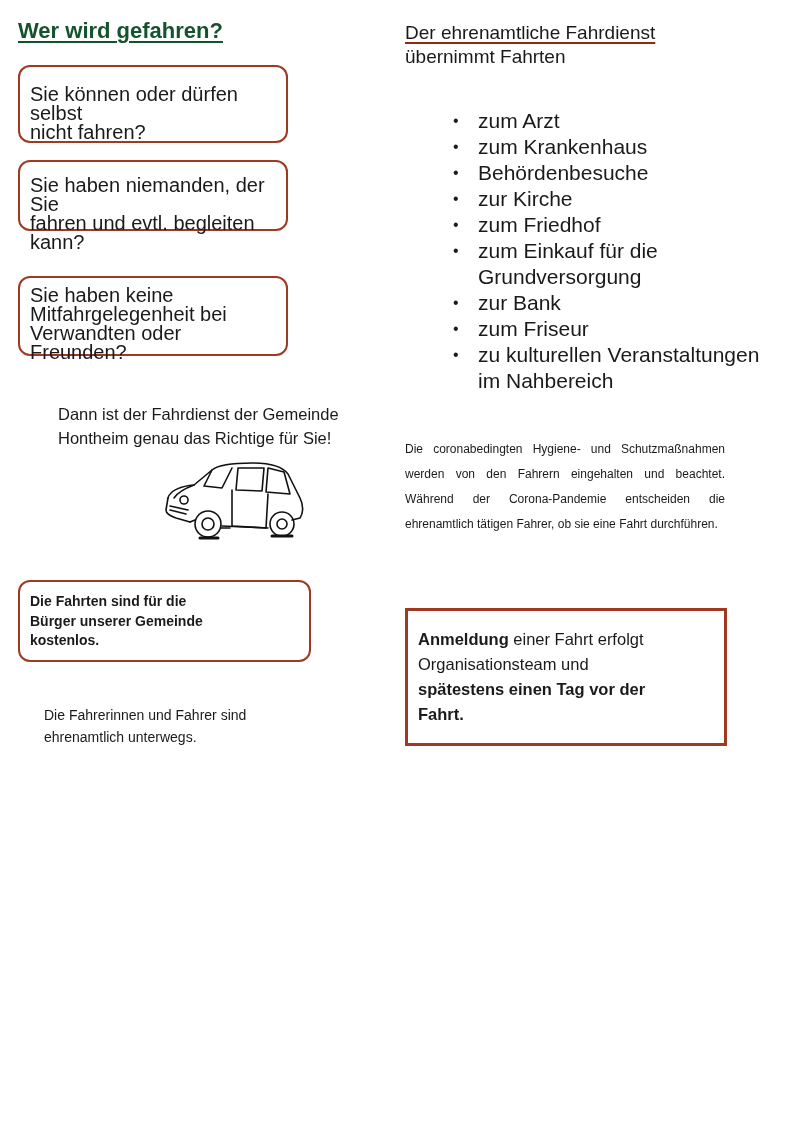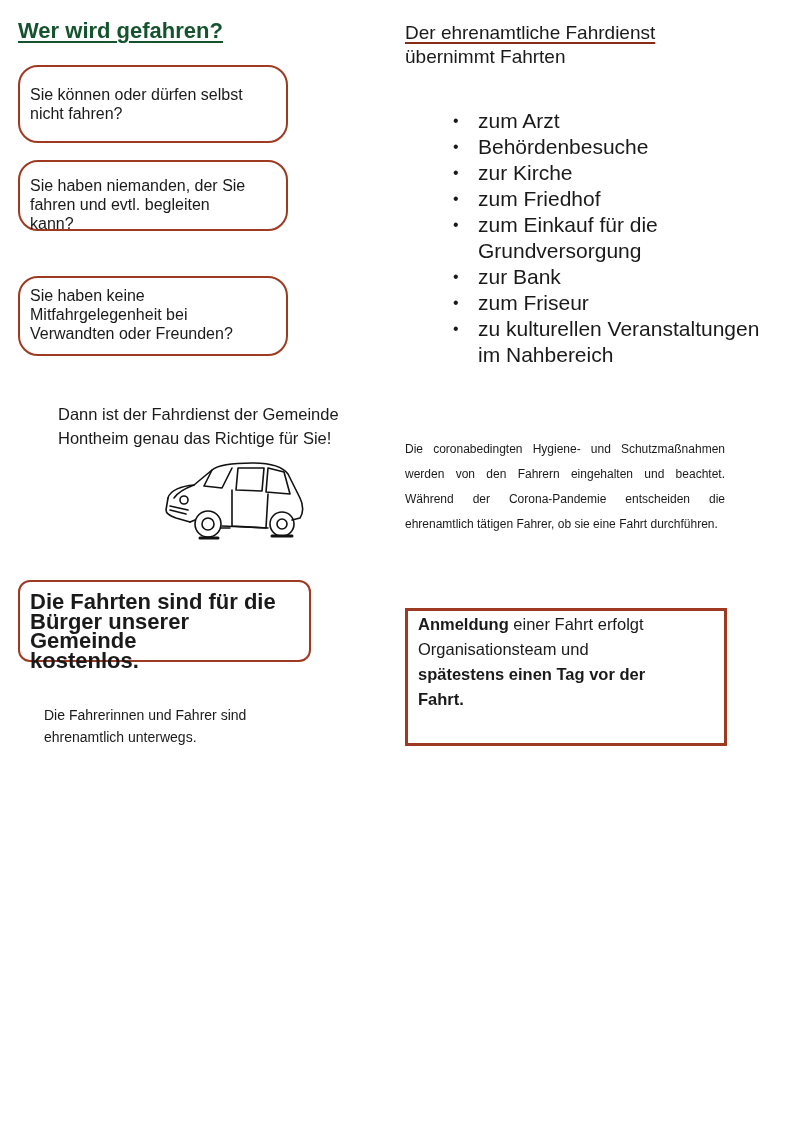--- a/index.html
+++ b/index.html
@@ -6,48 +6,48 @@
   body {
     width: 800px; height: 1131px; background: #ffffff; position: relative; overflow: hidden;
     font-family: "Liberation Sans", sans-serif; color: #1a1a1a;
   }
   .abs { position: absolute; }
   .heading-left {
     left: 18px; top: 18px; font-size: 22px; font-weight: bold; color: #14532d;
     text-decoration: underline; text-decoration-thickness: 2px; text-underline-offset: 3px;
   }
   .qbox {
-    left: 18px; width: 270px; border: 2px solid #9e3a22; border-radius: 20px;
-    padding: 17px 10px; font-size: 16px; line-height: 19px; box-sizing: border-box;
+    left: 18px; width: 270px; border: 2px solid #9e3a22; border-radius: 12px;
+    padding: 17px 10px; font-size: 20px; line-height: 19px; box-sizing: border-box;
   }
   .qbox span { display: block; }
   .qbox1 { top: 65px; height: 78px; padding-top: 18px; }
   .qbox2 { top: 160px; height: 71px; padding-top: 14px; }
   .qbox3 { top: 264px; height: 80px; padding-top: 8px; margin-top: 12px; }
   .dann { left: 18px; top: 402px; width: 340px; font-size: 16.5px; line-height: 24px; margin-left: 40px; }
   .car { left: 160px; top: 458px; width: 160px; height: 90px; }
   .free-box {
     left: 18px; top: 580px; width: 293px; height: 82px; border: 2px solid #9e3a22; border-radius: 12px;
-    box-sizing: border-box; padding: 10px 10px; font-size: 22px; font-weight: bold; line-height: 19.5px;
+    box-sizing: border-box; padding: 10px 10px; font-size: 14px; font-weight: bold; line-height: 19.5px;
   }
   .drivers { left: 44px; top: 704px; width: 300px; font-size: 14px; line-height: 22px; }
   .heading-right {
     left: 405px; top: 21px; width: 320px; font-size: 19px; line-height: 24px; color: #1a1a1a;
     text-decoration: underline; text-decoration-color: #8a2c14; text-decoration-thickness: 2px; text-underline-offset: 3px;
   }
   .services { left: 437px; top: 92px; width: 320px; margin: 16px; padding: 0; list-style: none; font-size: 21px; line-height: 26px; }
   .services li { position: relative; padding-left: 25px; }
   .services li::before { content: "•"; position: absolute; left: 0; top: 0; font-size: 16px; }
   .services li.wrap { line-height: 26px; }
   .corona {
     left: 405px; top: 437px; width: 320px; font-size: 12px; line-height: 25px; text-align: justify;
   }
   .anmeldung {
     left: 405px; top: 608px; width: 322px; height: 138px; border: 3px solid #9e3a22;
-    box-sizing: border-box; padding: 1px 10px; font-size: 16.5px; line-height: 25px;
+    box-sizing: border-box; padding: 16px 10px; font-size: 16.5px; line-height: 25px;
   }
   b { font-weight: bold; }
 </style>
 </head>
 <body>
 
 <div class="abs heading-left">Wer wird gefahren?</div>
 
 <div class="abs qbox qbox1">
   <span>Sie können oder dürfen selbst</span>
@@ -101,20 +101,21 @@
   <div>ehrenamtlich unterwegs.</div>
 </div>
 
 <div class="abs heading-right">
   <div>Der ehrenamtliche Fahrdienst</div>
   <div style="display:inline-block">übernimmt Fahrten</div>
 </div>
 
 <ul class="abs services">
   <li><span>zum Arzt</span></li>
+  <li><span>zum Krankenhaus</span></li>
   <li><span>Behördenbesuche</span></li>
   <li><span>zur Kirche</span></li>
   <li><span>zum Friedhof</span></li>
   <li class="wrap">
       <div>zum Einkauf für die</div>
       <div>Grundversorgung</div>
     </li>
   <li><span>zur Bank</span></li>
   <li><span>zum Friseur</span></li>
   <li class="wrap">

